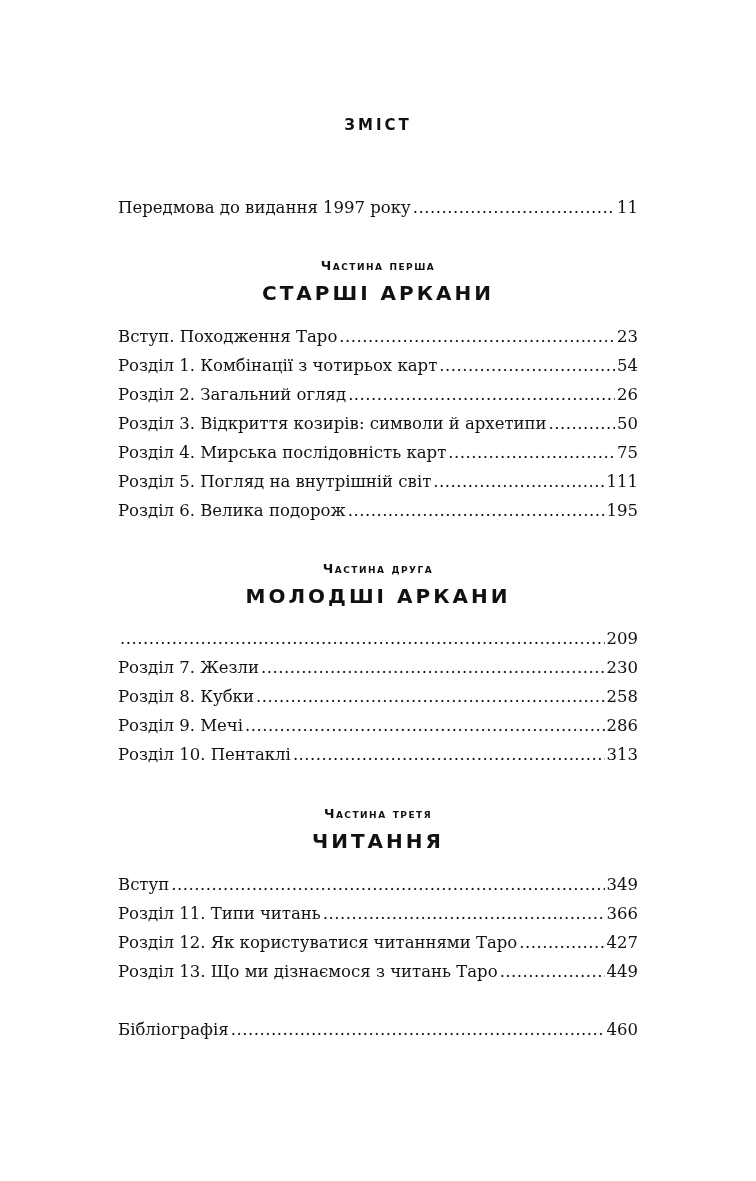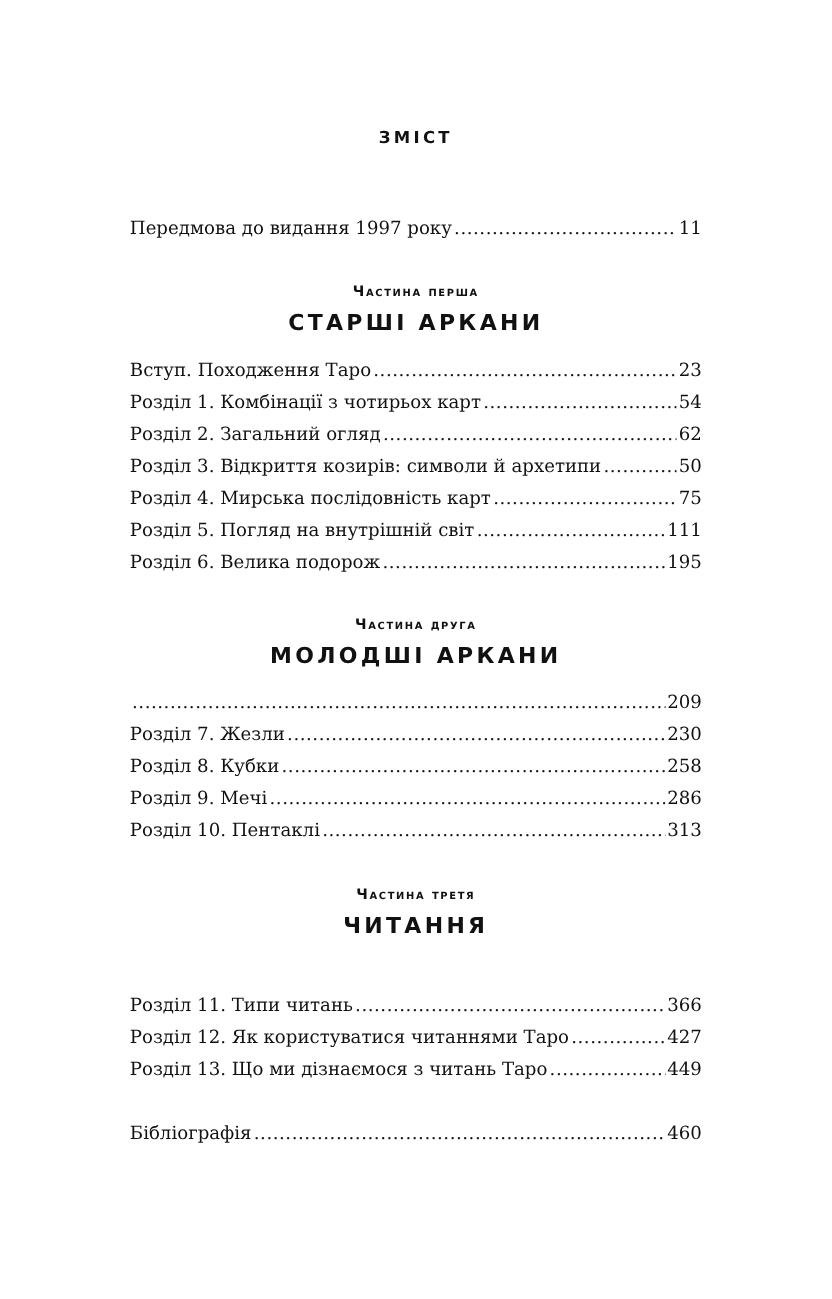--- a/index.html
+++ b/index.html
@@ -51,21 +51,21 @@
     <span class="page-num">23</span>
   </div>
   <div class="row" style="top:354px">
     <span class="label">Розділ 1. Комбінації з чотирьох карт</span>
     <span class="leader"></span>
     <span class="page-num">54</span>
   </div>
   <div class="row" style="top:383px">
     <span class="label">Розділ 2. Загальний огляд</span>
     <span class="leader"></span>
-    <span class="page-num">62</span>
+    <span class="page-num">26</span>
   </div>
   <div class="row" style="top:412px">
     <span class="label">Розділ 3. Відкриття козирів: символи й архетипи</span>
     <span class="leader"></span>
     <span class="page-num">50</span>
   </div>
   <div class="row" style="top:441px">
     <span class="label">Розділ 4. Мирська послідовність карт</span>
     <span class="leader"></span>
     <span class="page-num">75</span>
@@ -105,20 +105,25 @@
   </div>
   <div class="row" style="top:743px">
     <span class="label">Розділ 10. Пентаклі</span>
     <span class="leader"></span>
     <span class="page-num">313</span>
   </div>
 
   <div class="part-label" style="top:806px">Частина третя</div>
   <div class="part-title" style="top:829px">ЧИТАННЯ</div>
 
+  <div class="row" style="top:873px">
+    <span class="label">Вступ</span>
+    <span class="leader"></span>
+    <span class="page-num">349</span>
+  </div>
   <div class="row" style="top:902px">
     <span class="label">Розділ 11. Типи читань</span>
     <span class="leader"></span>
     <span class="page-num">366</span>
   </div>
   <div class="row" style="top:931px">
     <span class="label">Розділ 12. Як користуватися читаннями Таро</span>
     <span class="leader"></span>
     <span class="page-num">427</span>
   </div>

